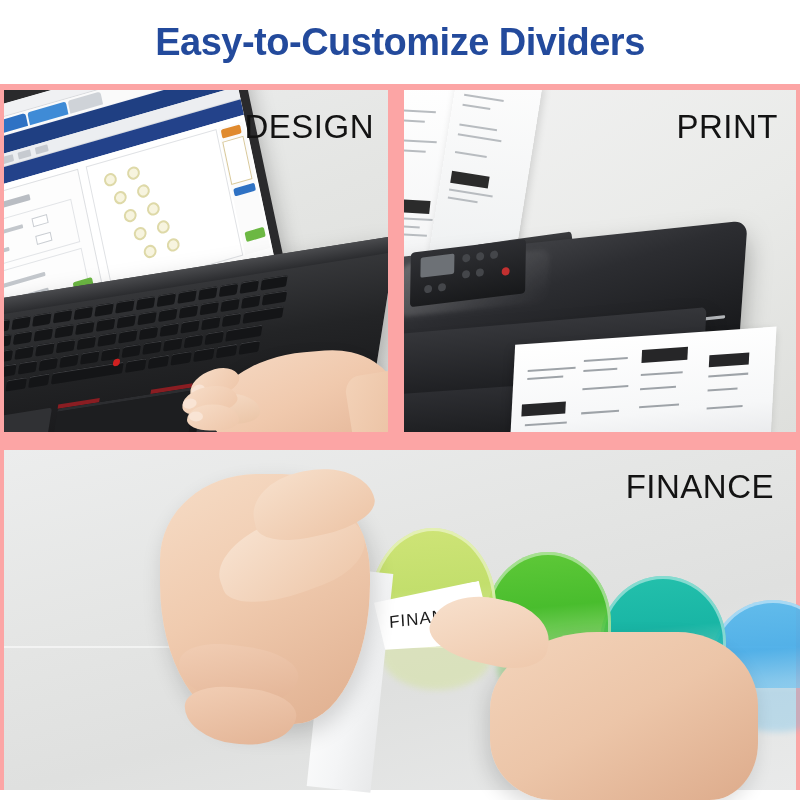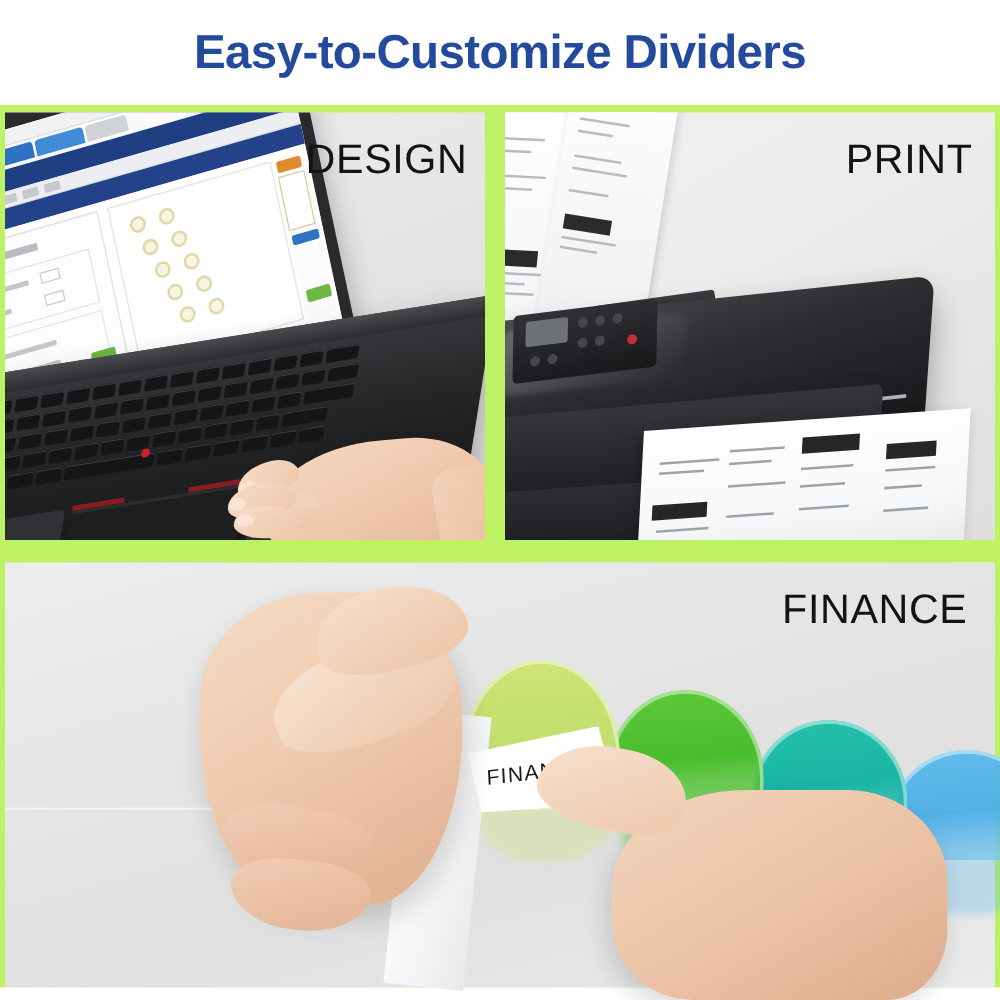--- a/index.html
+++ b/index.html
@@ -2,21 +2,21 @@
 <html><head>
 <meta charset="utf-8">
 <style>
   * { box-sizing: border-box; margin: 0; padding: 0; }
   html, body {
     width: 800px; height: 800px;
     background: #ffffff;
     font-family: "Liberation Sans", sans-serif;
     overflow: hidden;
   }
-  .page { position: relative; width: 800px; height: 800px; background: #bef264; }
+  .page { position: relative; width: 800px; height: 800px; background: #fca5a5; }
 
   
   .title-bar {
     position: absolute; left: 0; top: 0; width: 800px; height: 84px;
     display: flex; align-items: center; justify-content: center;
     background: #ffffff;
   }
   .title-text {
     font-family: "Liberation Sans", sans-serif;
     font-weight: bold;

